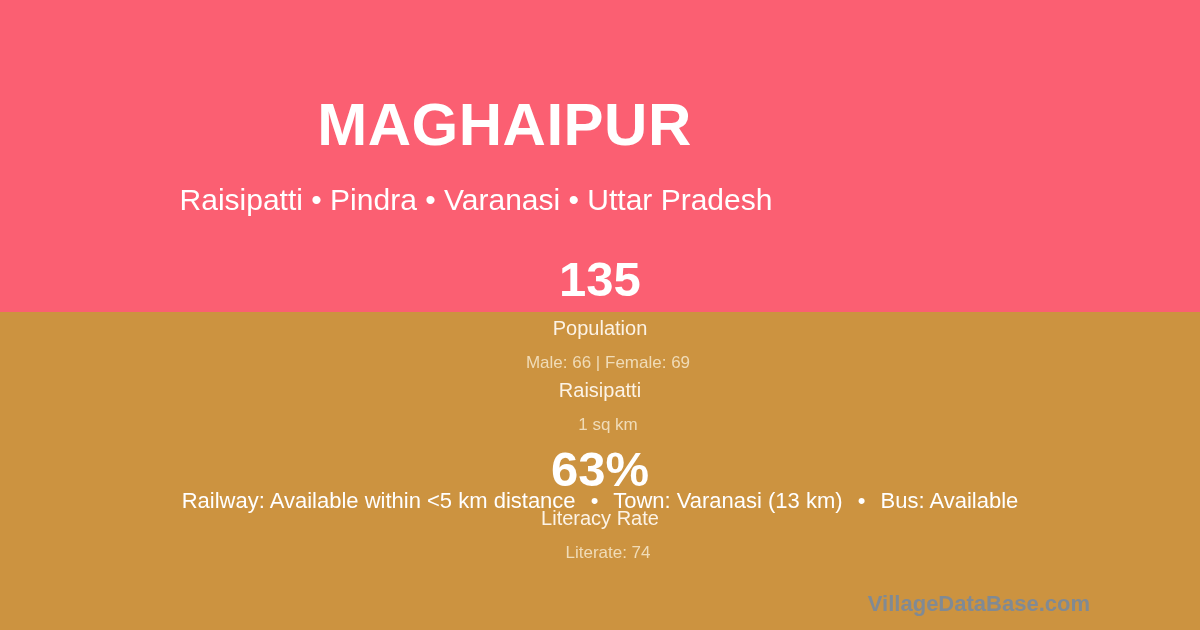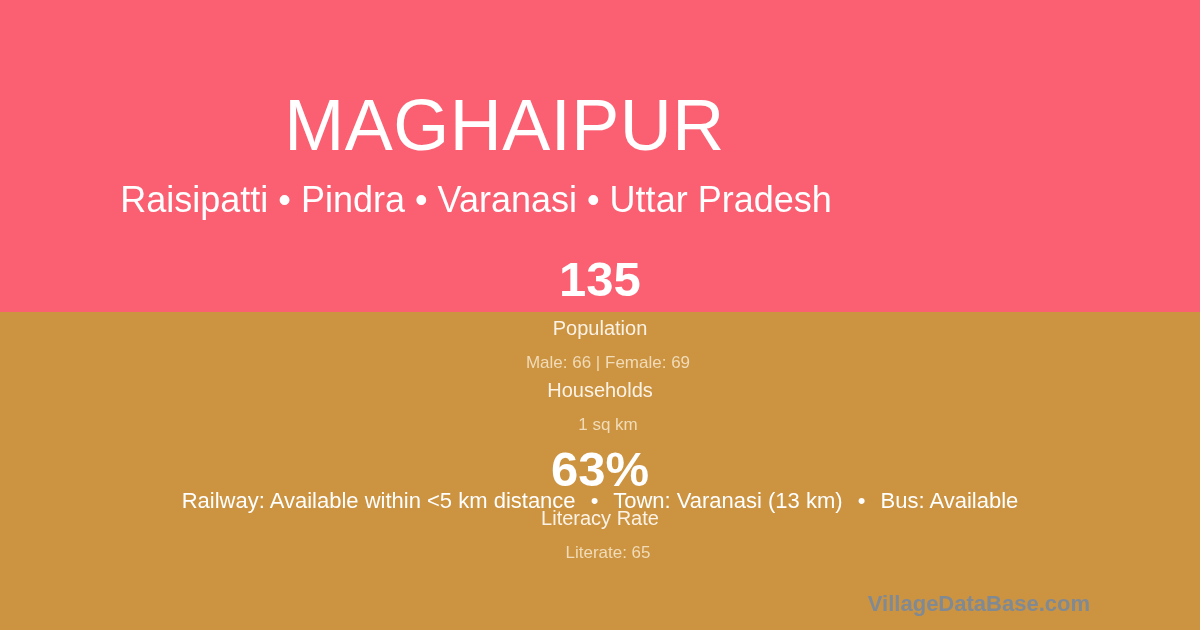--- a/index.html
+++ b/index.html
@@ -33,34 +33,34 @@
     width:1200px;
     height:630px;
     z-index:1;
   }
 
   .village-title {
     position:absolute;
     top:84px; left:0;
     width:1009px;
     text-align:center;
-    font-size:72px;
+    font-size:60px;
     line-height:82px;
-    font-weight:normal;
+    font-weight:bold;
     color:#ffffff;
     letter-spacing:0.5px;
     white-space:nowrap;
   }
 
   .village-subtitle {
     position:absolute;
     top:181px; left:0;
     width:952px;
     text-align:center;
-    font-size:36px;
+    font-size:30px;
     line-height:38px;
     font-weight:normal;
     color:#ffffff;
     white-space:nowrap;
   }
 
   
   .stats-row {
     position:absolute;
     top:246px; left:0;
@@ -143,28 +143,28 @@
 
   <div class="stats-row">
 
     <div class="stat-block">
       <div class="stat-value">135</div>
       <div class="stat-label">Population</div>
       <div class="stat-sub">Male: 66 | Female: 69</div>
     </div>
 
     <div class="stat-block">
-      <div class="stat-label">Households</div>
+      <div class="stat-label">Raisipatti</div>
       <div class="stat-sub">1 sq km</div>
     </div>
 
     <div class="stat-block">
       <div class="stat-value">63%</div>
       <div class="stat-label">Literacy Rate</div>
-      <div class="stat-sub">Literate: 65</div>
+      <div class="stat-sub">Literate: 74</div>
     </div>
 
   </div>
 
   <div class="amenities-line">
     <span>Railway: Available within &lt;5 km distance</span>
     <span class="amenity-sep">•</span>
     <span>Town: Varanasi (13 km)</span>
     <span class="amenity-sep">•</span>
     <span>Bus: Available</span>

